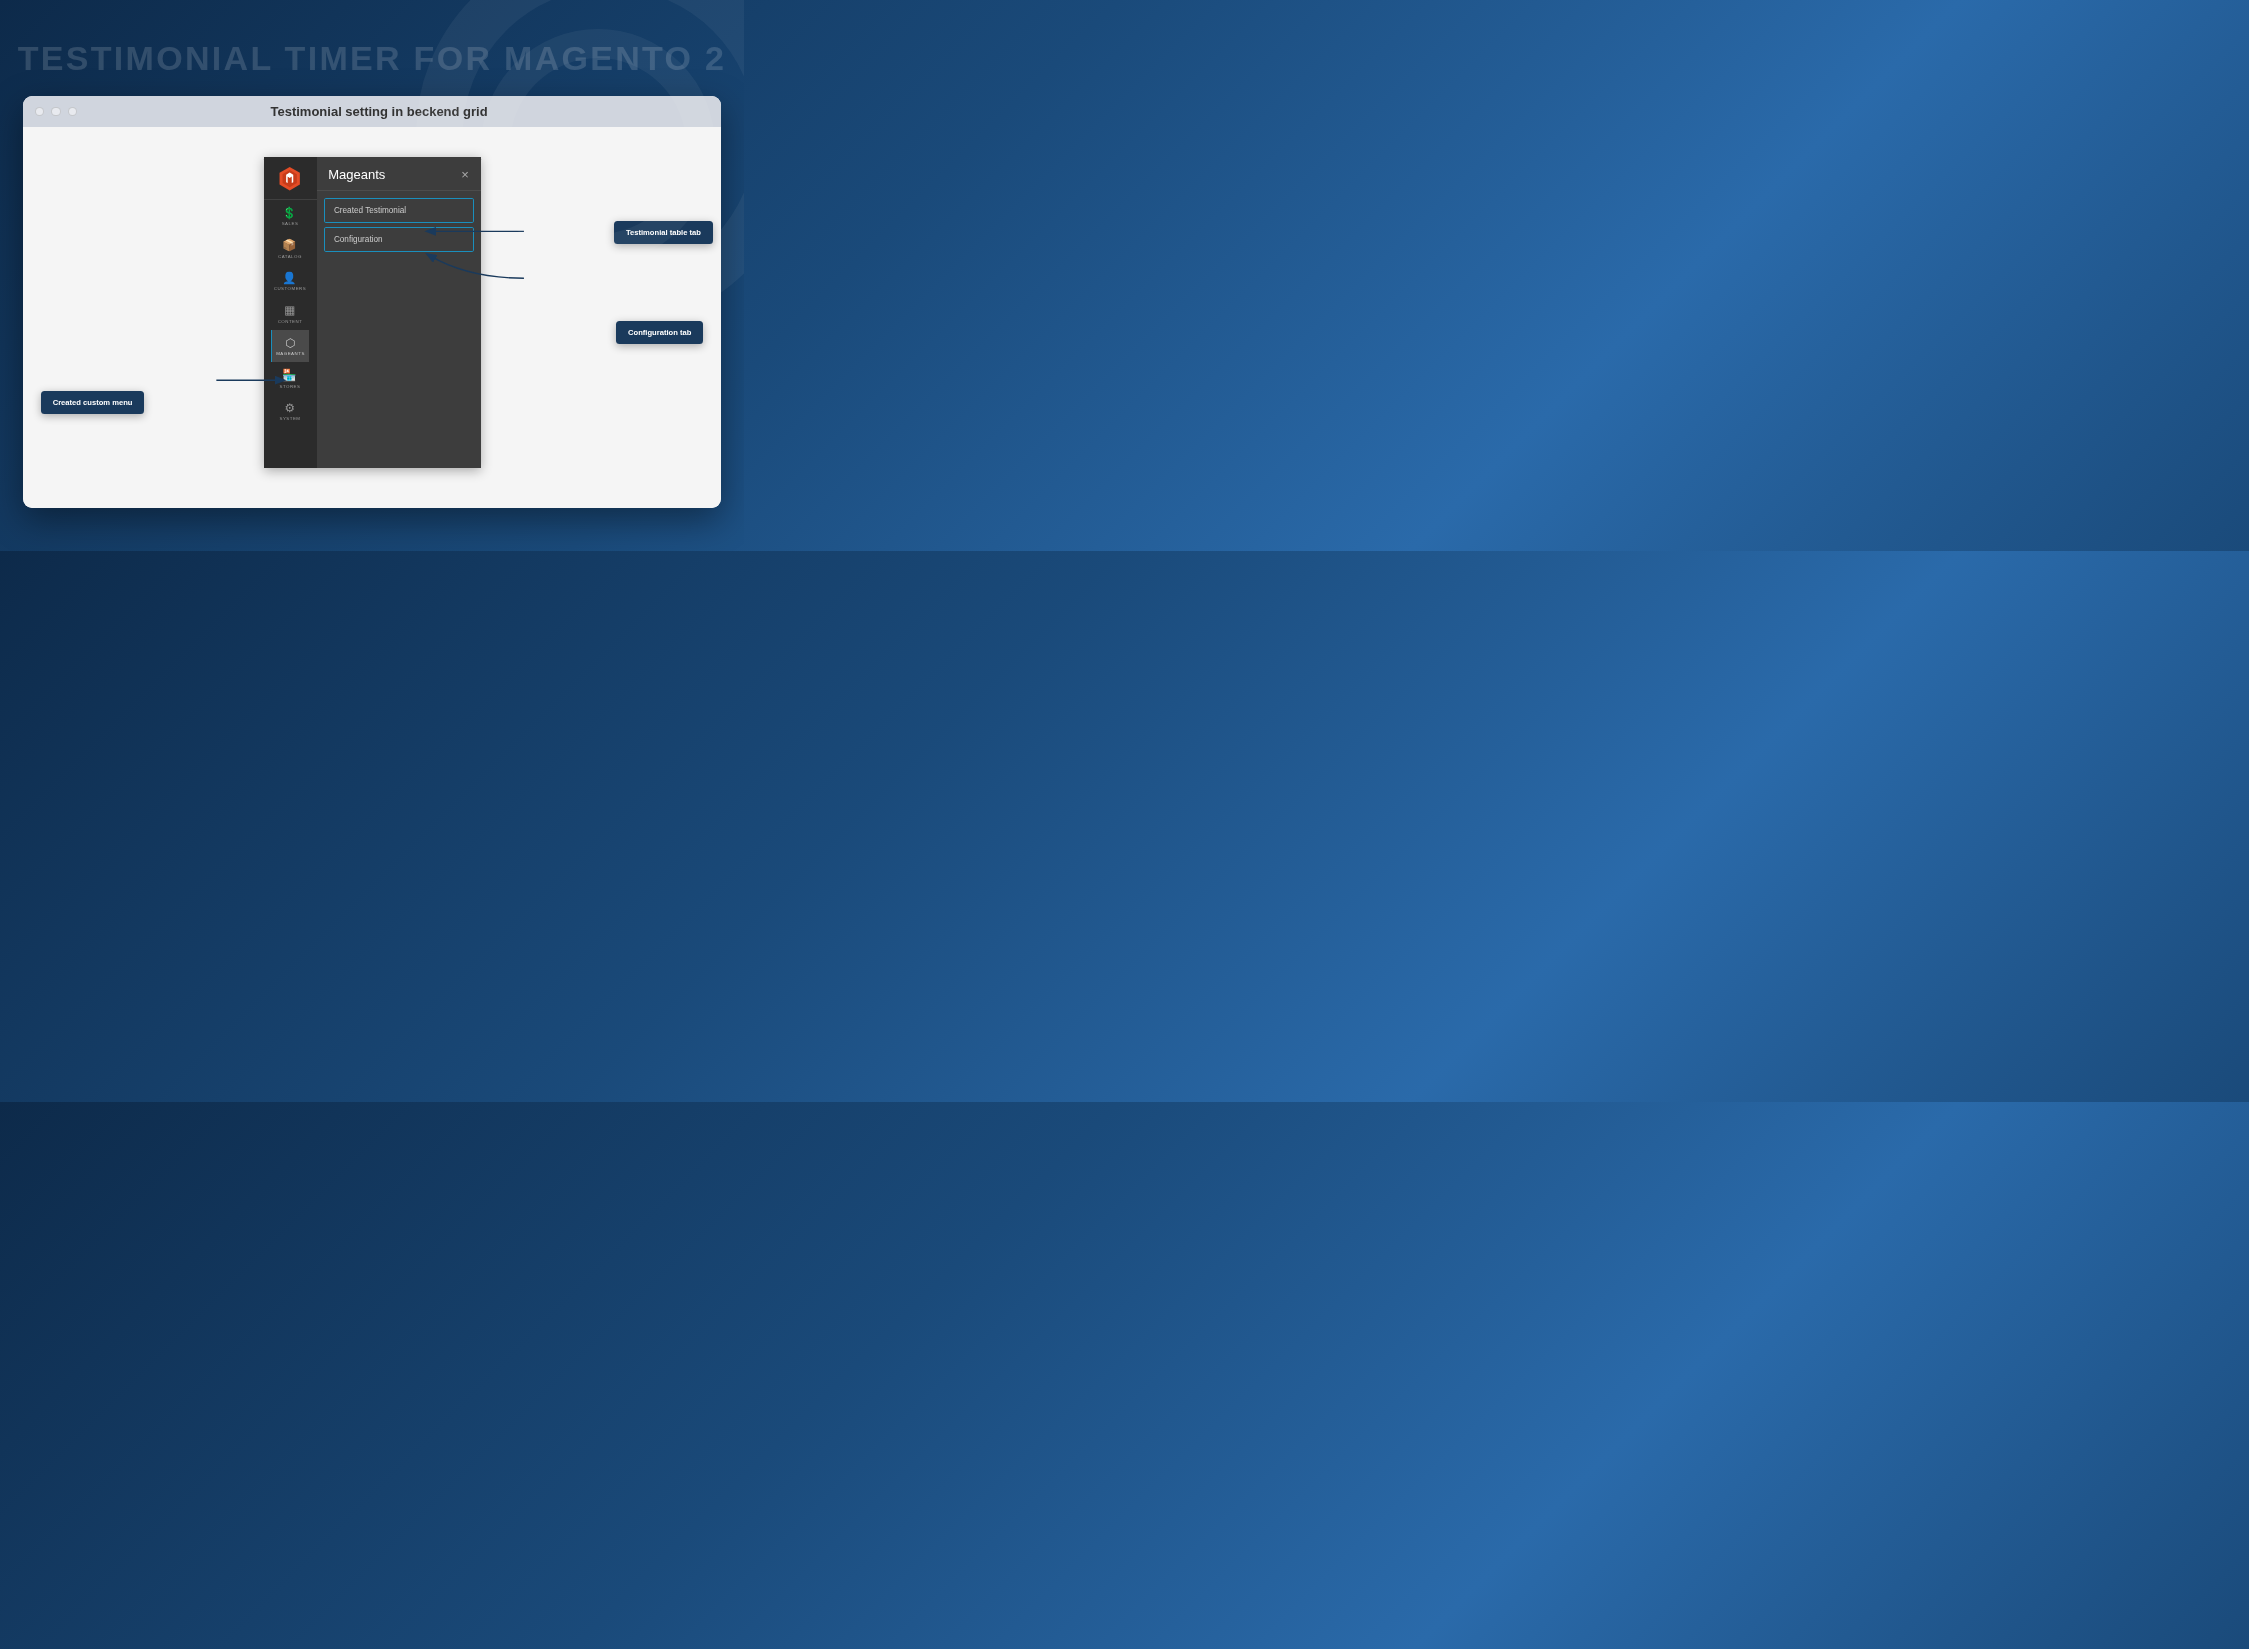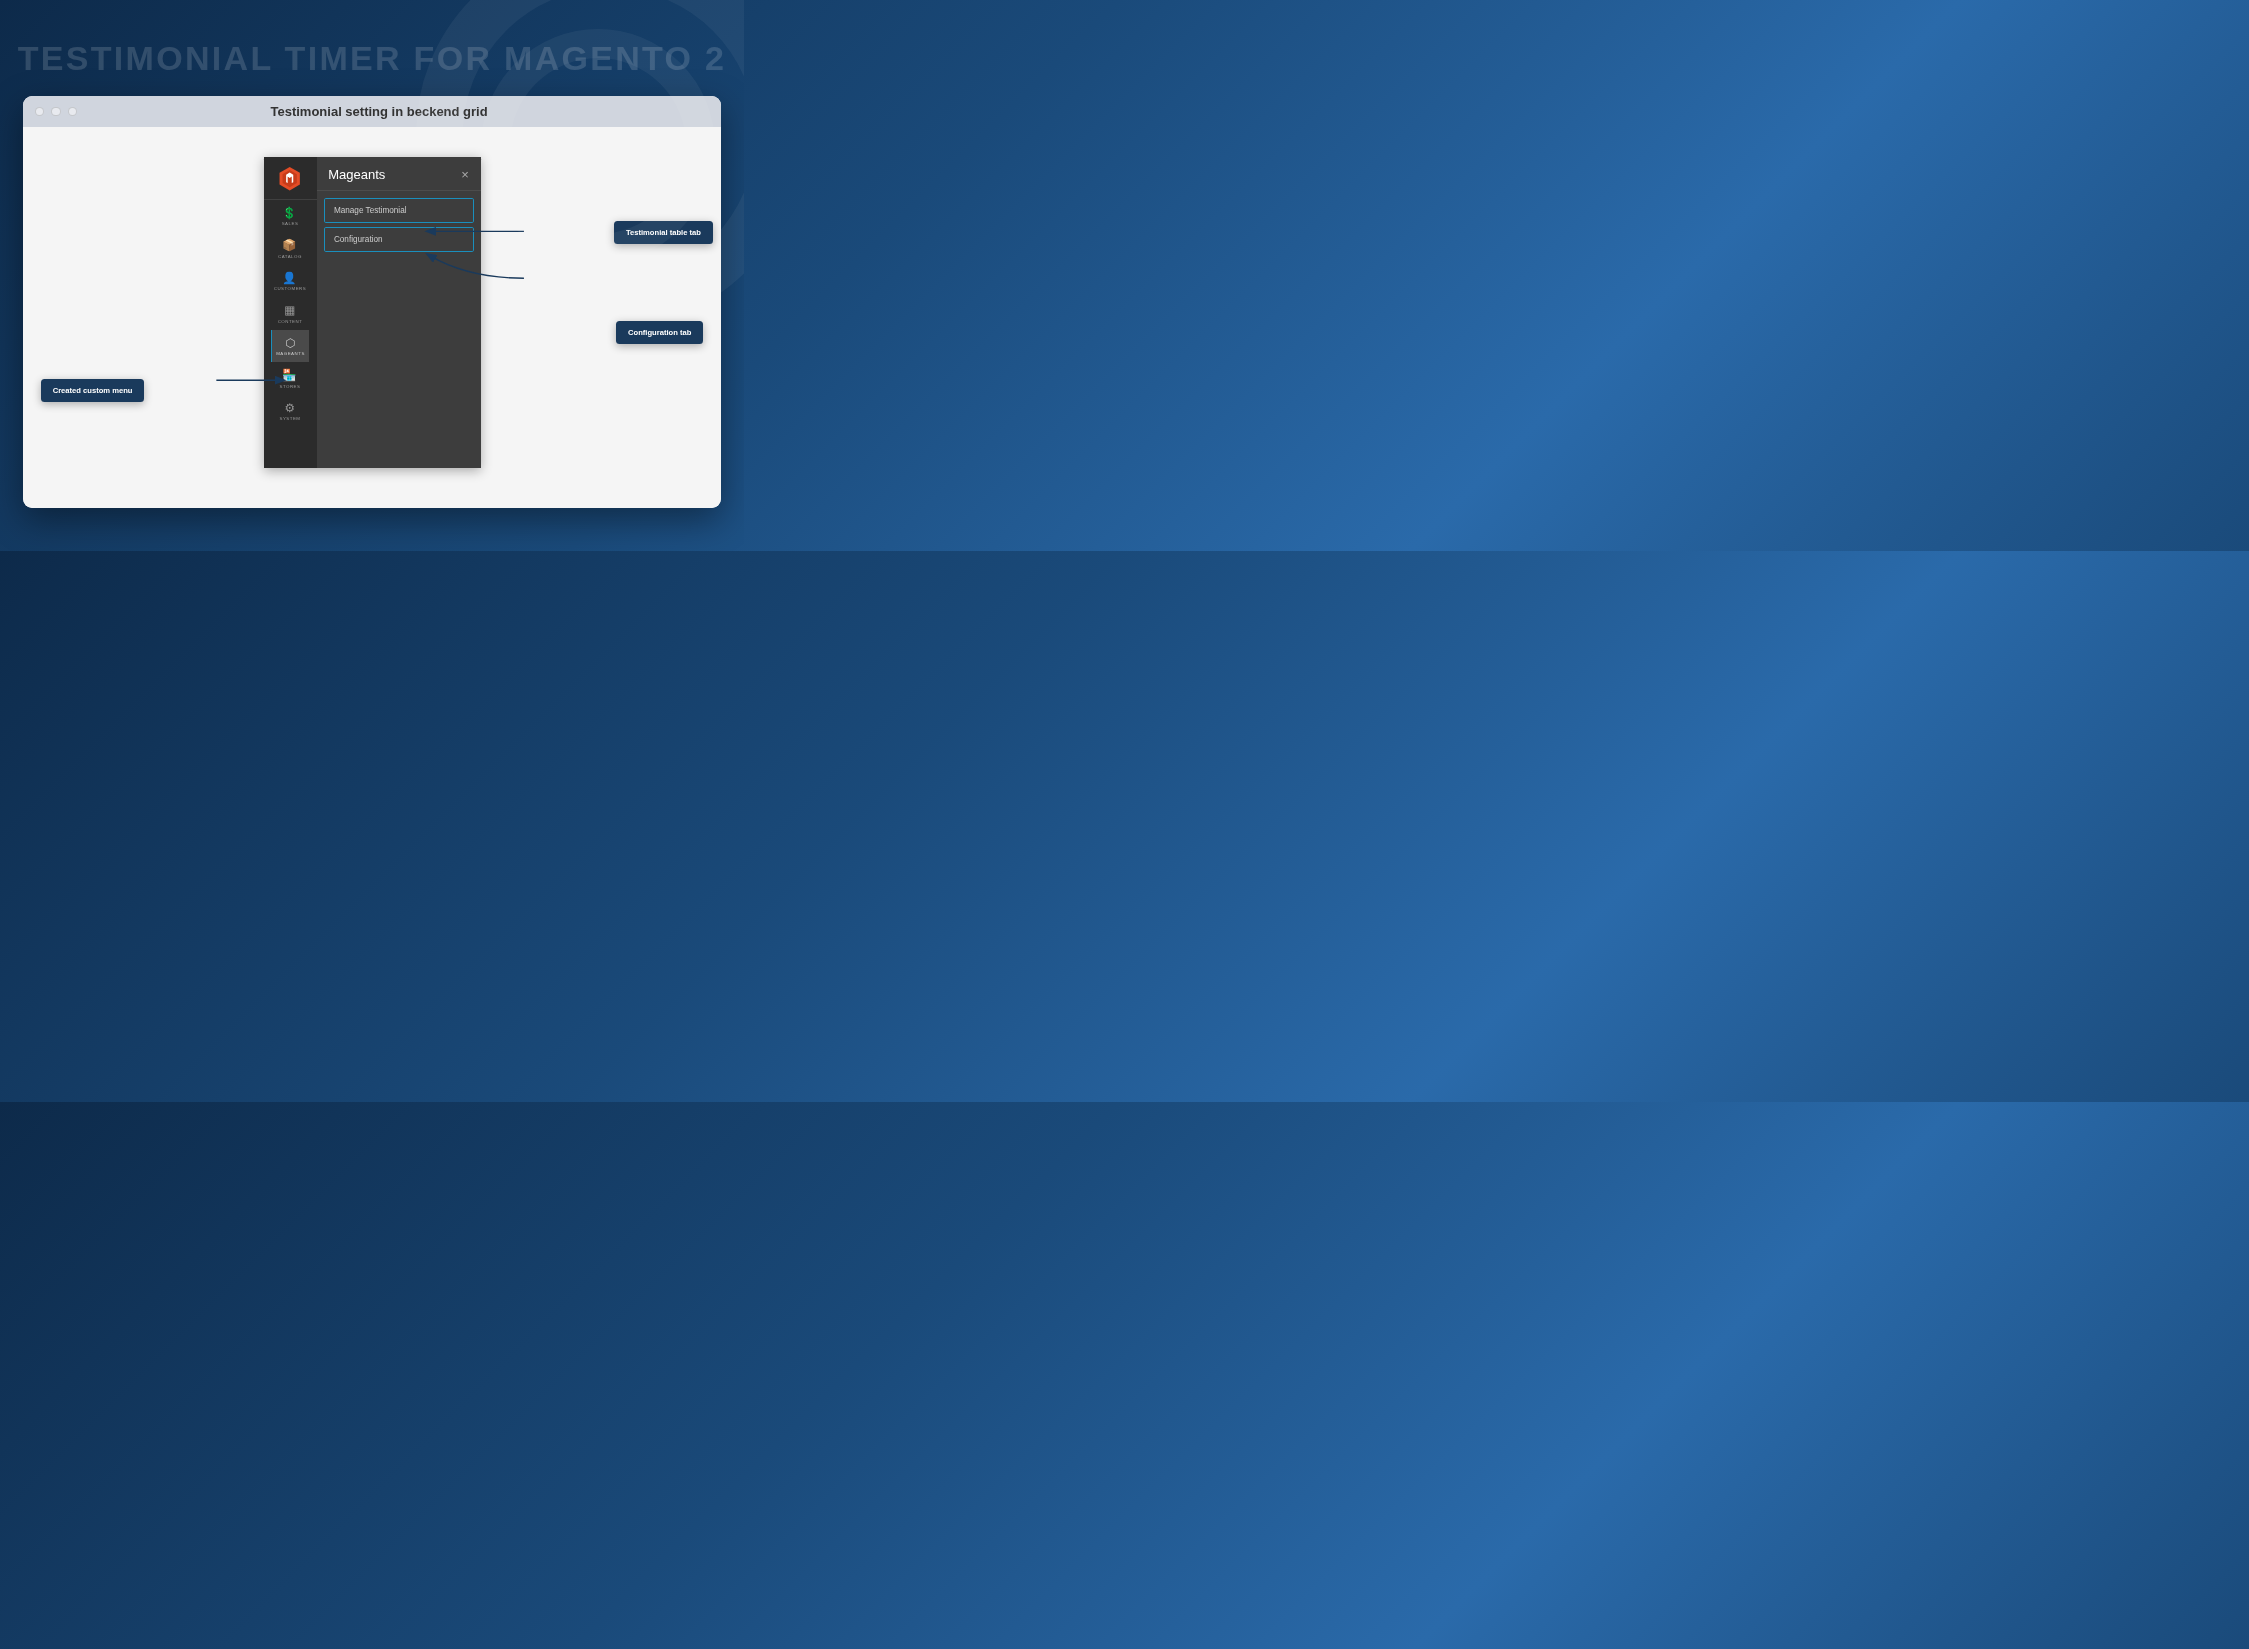--- a/index.html
+++ b/index.html
@@ -226,21 +226,21 @@
     }
 
     .callout-config-tab {
       right: 17.6px;
       top: 146px;
       margin-top: 48px;
     }
 
     .callout-custom-menu {
       left: 17.6px;
-      top: 252px;
+      top: 264px;
     }
 
     
     .arrows-overlay {
       position: absolute;
       top: 0;
       left: 0;
       width: 100%;
       height: 100%;
       pointer-events: none;
@@ -306,21 +306,21 @@
           </div>
 
       </div>
 
       <div class="menu-panel">
         <div class="menu-header">
           <span class="menu-title">Mageants</span>
           <span class="menu-close">×</span>
         </div>
         <div class="menu-items">
-          <div class="menu-item">Manage Testimonial</div>
+          <div class="menu-item">Created Testimonial</div>
           <div class="menu-item">Configuration</div>
         </div>
       </div>
 
     </div>
 
     <div class="callout callout-testimonial-tab">Testimonial table tab</div>
 
     <div class="callout callout-config-tab">Configuration tab</div>
 

